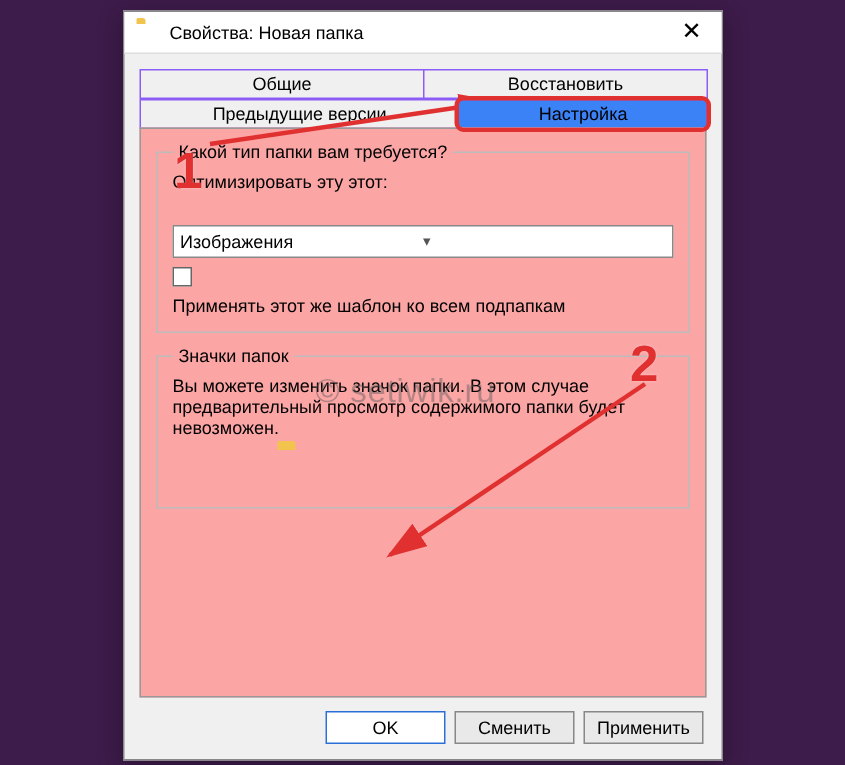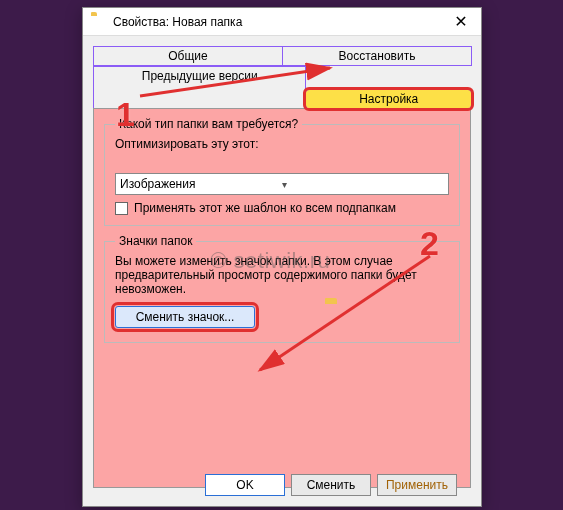--- a/index.html
+++ b/index.html
@@ -12,57 +12,57 @@
   .titlebar .folder-icon { width: 16px; height: 14px; margin: 0 6px 0 8px; display: inline-block; }
   .titlebar .title { flex: 1; }
   .titlebar .close { width: 40px; text-align: center; font-size: 16px; line-height: 28px; cursor: pointer; }
   
   .tab-area { padding: 10px 10px 0 10px; }
   .tab-row { display: flex; }
   .tab {
     flex: 1; text-align: center; padding: 2px 4px; border: 1px solid #8b5cf6;
     background: #f0f0f0; cursor: pointer; margin-right: -1px; position: relative;
   }
-  .tab.active { background: #fde047; border-bottom: 1px solid #fff; z-index: 2; margin-top: 23px; }
+  .tab.active { background: #3b82f6; border-bottom: 1px solid #fff; z-index: 2; }
   .tab.highlighted { outline: 3px solid #e03030; outline-offset: -1px; border-radius: 4px; }
 
   .tab-content { border: 1px solid #999; background: #fca5a5; margin-top: -1px; padding: 8px 10px 10px 10px; min-height: 380px; position: relative; }
 
   fieldset { border: 1px solid #bbb; margin: 0 0 8px 0; padding: 6px 10px 10px 10px; }
   legend { padding: 0 4px; }
 
   .combo { width: 100%; height: 22px; border: 1px solid #888; background: #fff; display: flex; align-items: center; padding: 0 4px; margin: 22px 0 6px 0; cursor: pointer; }
   .combo span { flex: 1; }
   .combo .chev { font-size: 10px; color: #555; }
 
-  .chk-row { display: flex; align-items: flex-end; gap: 6px; }
+  .chk-row { display: flex; align-items: flex-start; gap: 6px; flex-direction: column; }
   .chk { width: 13px; height: 13px; border: 1px solid #666; background: #fff; cursor: pointer; }
 
   .btn {
     min-width: 140px; height: 22px; border: 1px solid #888; background: #e9e9e9;
     text-align: center; line-height: 20px; cursor: pointer; margin: 4px 0;
     padding: 0 10px; display: inline-block;
   }
   .btn.highlighted { outline: 3px solid #e03030; outline-offset: 1px; border-radius: 3px; background: #dbe8fb; border-color: #2a6fd6; }
 
   .icon-preview {
     width: 36px; height: 30px; display: inline-block; vertical-align: middle; margin-left: 70px;
   }
   .folder-shape { width: 32px; height: 22px; background: #f7d77a; border-radius: 1px 2px 2px 2px; position: relative; box-shadow: inset 0 6px 0 #f2c44e; }
   .folder-shape::before { content:''; position:absolute; top:-4px; left:0; width:12px; height:6px; background:#f2c44e; border-radius:1px 2px 0 0; }
   .small-folder .folder-shape { width: 16px; height: 12px; box-shadow: inset 0 3px 0 #f2c44e; }
   .small-folder .folder-shape::before { top:-3px; width:6px; height:4px; }
 
-  .dialog-buttons { position: absolute; bottom: 10px; right: 24px; display: flex; gap: 6px; }
+  .dialog-buttons { position: absolute; bottom: 10px; right: 12px; display: flex; gap: 6px; }
   .dlg-btn {
     width: 80px; height: 22px; border: 1px solid #888; background: #e9e9e9;
     text-align: center; line-height: 20px; cursor: pointer;
   }
   .dlg-btn.default { border-color: #2a6fd6; background: #fff; }
-  .dlg-btn.disabled { color: #a16207; cursor: default; }
+  .dlg-btn.disabled { color: #000000; cursor: default; }
 
   .watermark { position: absolute; left: 48%; top: 248px; transform: translateX(-50%); font-size: 22px; color: rgba(90,90,90,0.45); pointer-events: none; letter-spacing: 0.5px; }
 
   .hint { position: absolute; font-size: 34px; font-weight: bold; color: #e03030; pointer-events: none; text-shadow: 0 0 2px rgba(255,255,255,0.4); }
   .hint1 { left: 116px; top: 95px; }
   .hint2 { left: 420px; top: 224px; }
 
   .arrow { position: absolute; pointer-events: none; }
 </style>
 </head>
@@ -98,21 +98,20 @@
           <span class="chk"></span>
           <span>Применять этот же шаблон ко всем подпапкам</span>
         </div>
       </fieldset>
 
 
       <fieldset>
         <legend>Значки папок</legend>
         <div style="margin-bottom:6px;">Вы можете изменить значок папки. В этом случае предварительный просмотр содержимого папки будет невозможен.</div>
         <div style="display:flex;align-items:center;">
-          <div class="btn highlighted">Сменить значок...</div>
           <span class="icon-preview"><span class="folder-shape"></span></span>
         </div>
       </fieldset>
 
     </div>
   </div>
 
   <div class="dialog-buttons">
     <div class="dlg-btn default">OK</div>
     <div class="dlg-btn">Сменить</div>

